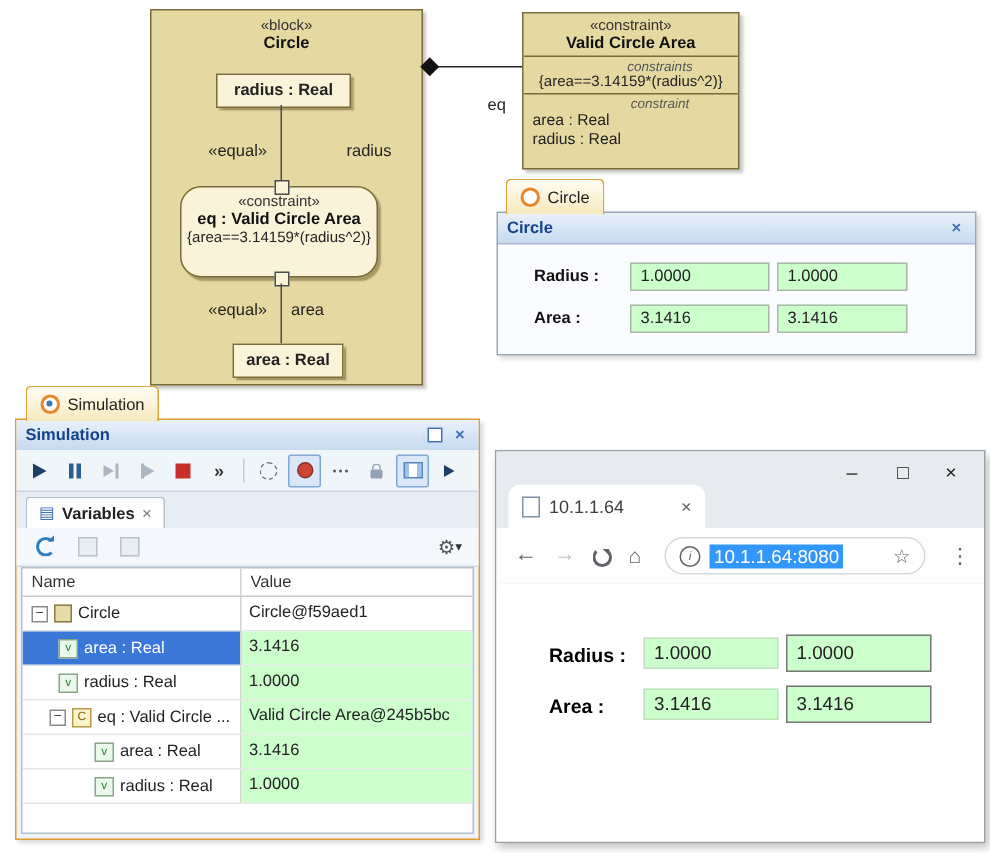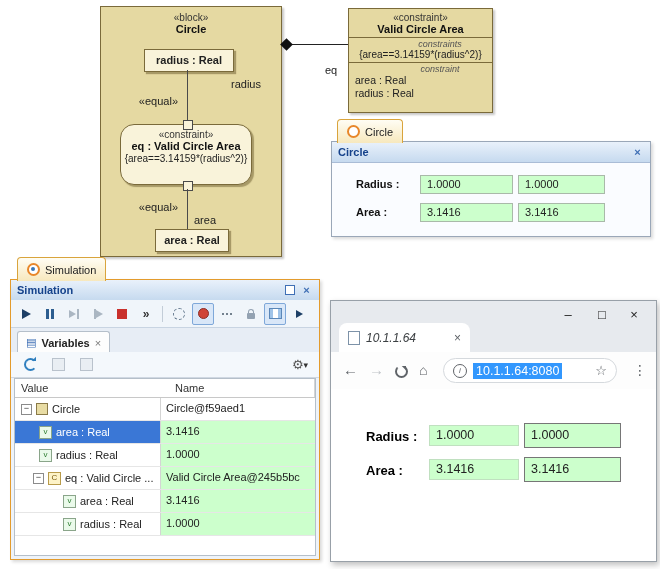--- a/index.html
+++ b/index.html
@@ -14,23 +14,23 @@
   .bname{font-weight:bold;font-size:11px;color:#111;}
   .part-box{position:absolute;background:#f9f3da;border:1px solid #7a6a3a;box-shadow:2px 2px 1px rgba(90,75,30,.45);
             font-weight:bold;text-align:center;line-height:20px;font-size:11px;}
   .radius-part{left:144px;top:49px;width:88px;height:21px;}
   .area-part{left:155px;top:229px;width:72px;height:21px;}
   .vline{position:absolute;width:1px;background:#4a4a4a;}
   .l1{left:187px;top:70px;height:50px;}
   .l2{left:187px;top:189px;height:40px;}
   .eq-label{position:absolute;font-size:11px;color:#222;}
   .lbl-eq1{left:112px;top:95px;width:66px;text-align:right;}
-  .lbl-r{left:194px;top:78px;padding-left:37px;}
+  .lbl-r{left:194px;top:95px;padding-left:37px;}
   .lbl-eq2{left:112px;top:201px;width:66px;text-align:right;}
-  .lbl-a{left:194px;top:214px;}
+  .lbl-a{left:194px;top:201px;}
   .constraint-box{position:absolute;left:120px;top:124px;width:132px;height:61px;border-radius:14px;
                   background:#f9f3da;border:1px solid #7a6a3a;text-align:center;padding-top:4px;box-sizing:border-box;
                   box-shadow:2px 2px 1px rgba(90,75,30,.45);}
   .constraint-box .expr{font-size:10px;margin-top:1px;}
   .port{position:absolute;width:8px;height:8px;background:#f9f3da;border:1px solid #4a4a4a;}
   .p-top{left:183px;top:120px;}
   .p-bot{left:183px;top:181px;}
   .conn{position:absolute;left:289px;top:44px;width:59px;height:1px;background:#222;}
   .diamond{position:absolute;left:282px;top:40px;width:9px;height:9px;background:#111;transform:rotate(45deg);}
   .conn-label{position:absolute;left:325px;top:29px;font-size:11px;margin-top:35px;}
@@ -122,21 +122,21 @@
   .browser{position:absolute;left:330px;top:300px;width:325px;height:260px;background:#fff;border:1px solid #98a0a8;
            box-shadow:2px 3px 6px rgba(0,0,0,.25);}
   .chrome-top{position:absolute;left:0;right:0;top:0;height:51px;background:#e7eaee;}
   .chairat{position:absolute;left:99px;top:3px;width:84px;height:18px;background:#65696e;color:#fff;
            font-size:11px;text-align:center;line-height:18px;}
   .winctl{position:absolute;top:6px;color:#222;font-size:13px;width:20px;text-align:center;}
   .ctl-min{right:78px;} .ctl-max{right:44px;} .ctl-close{right:12px;}
   .btab{position:absolute;left:8px;top:22px;width:131px;height:29px;background:#fff;border-radius:8px 8px 0 0;
         display:flex;align-items:center;gap:6px;padding:0 9px;box-sizing:border-box;}
   .page-ic{width:10px;height:12px;border:1px solid #7d92a8;background:#fff;flex:0 0 auto;}
-  .btab-title{font-size:12px;color:#3c4043;flex:1;font-style:italic;}
+  .btab-title{font-size:12px;color:#3c4043;flex:1;}
   .btab-close{color:#5f6368;font-size:12px;}
   .navbar{position:absolute;left:0;right:0;top:51px;height:37px;background:#fdfdfd;border-bottom:1px solid #dcdfe3;}
   .nav-ic{position:absolute;top:9px;font-size:15px;color:#5f6368;}
   .nav-back{left:12px;} .nav-fwd{left:38px;color:#c0c4c8;} .nav-home{left:88px;font-size:14px;top:10px;}
   .breload{position:absolute;left:64px;top:13px;width:9px;height:9px;border:2px solid #5f6368;border-radius:50%;border-top-color:transparent;}
   .breload::after{content:"";position:absolute;right:-3px;top:-4px;border:3px solid transparent;border-bottom-color:#5f6368;transform:rotate(45deg);}
   .urlbar{position:absolute;left:112px;top:6px;width:174px;height:25px;background:#fff;border:1px solid #d5d9dd;
           border-radius:13px;display:flex;align-items:center;gap:6px;padding:0 9px;box-sizing:border-box;}
   .info-ic{width:12px;height:12px;border:1px solid #5f6368;border-radius:50%;color:#5f6368;font-size:8px;
            line-height:12px;text-align:center;flex:0 0 auto;font-style:italic;}
@@ -301,22 +301,22 @@
           </span>
         <span style="flex:1;"></span>
         <span class="icon-cell">
             <span class="gear">⚙</span>
             <span class="dd">▾</span>
           </span>
       </div>
 
       <div class="vars-table">
         <div class="thead">
+          <div class="hc col-name">Name</div>
           <div class="hc col-val">Value</div>
-          <div class="hc col-name">Name</div>
         </div>
 
         <div class="trow">
           <div class="name-cell pad0">
             <span class="expander">−</span>
             <span class="node-icon blk-ic"></span>
             <span>Circle</span>
           </div>
           <div class="val-cell">Circle@f59aed1</div>
         </div>

